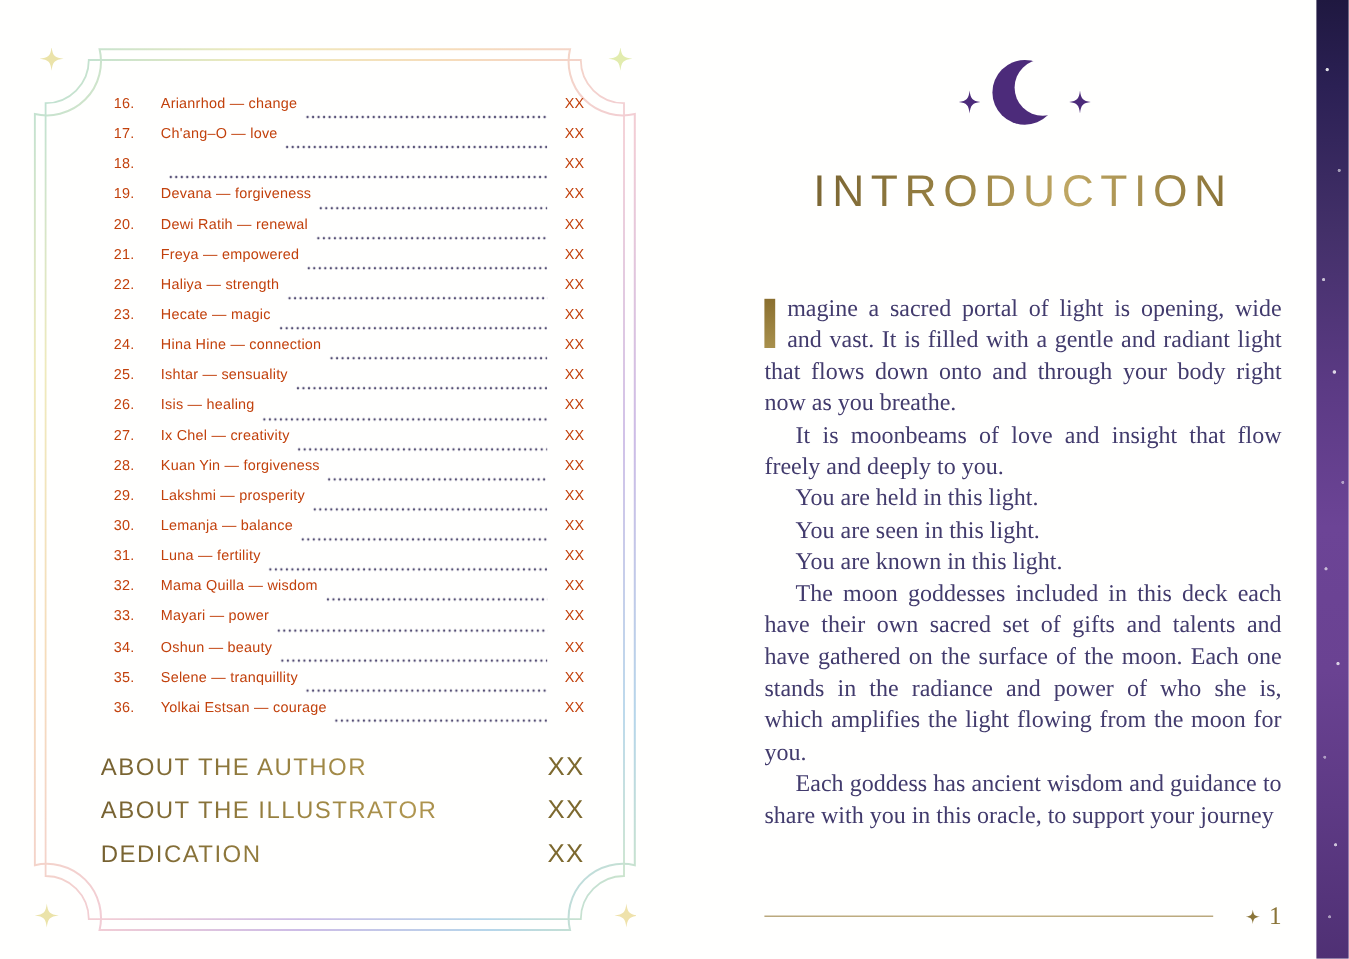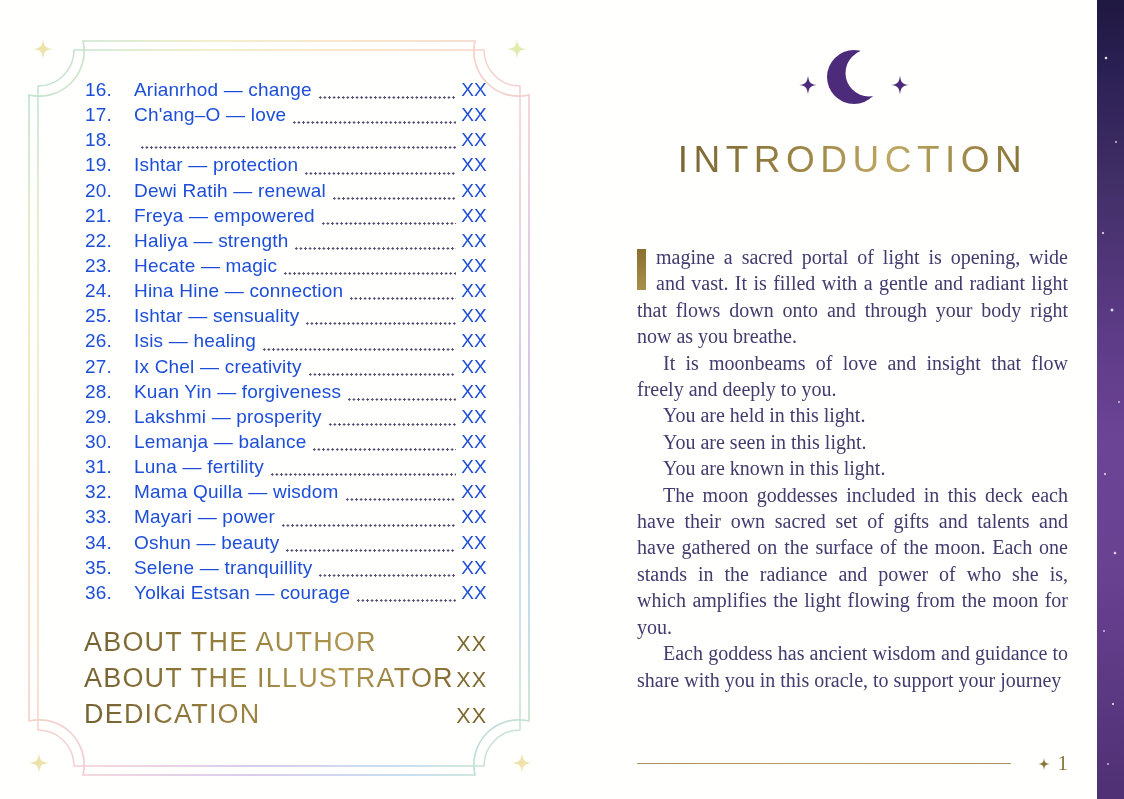--- a/index.html
+++ b/index.html
@@ -8,38 +8,38 @@
     background:#fffffe;
     font-family:"Liberation Sans",sans-serif;
   }
 
   
   .left-page{position:absolute;left:0;top:0;width:565px;height:799px;}
   .frame-svg{position:absolute;left:28px;top:40px;}
 
   .toc-list{
     position:absolute;left:84px;top:79px;width:403px;
-    color:#1d4ed8;font-size:19px;letter-spacing:.2px;
+    color:#c2410c;font-size:12px;letter-spacing:.2px;
   }
   .toc-row{display:flex;align-items:baseline;height:25.15px;}
   .toc-num{width:28px;text-align:right;margin-right:22px;flex:none;}
   .toc-label{white-space:nowrap;flex:none;}
   .leader{
     flex:1;height:7px;align-self:flex-end;margin:0 5px 5px 6px;
     background-image:radial-gradient(circle,#544e74 1px,rgba(0,0,0,0) 1.25px);
     background-size:4.6px 3px;background-repeat:repeat-x;background-position:left bottom;
   }
   .toc-page{flex:none;min-width:26px;text-align:right;}
 
   .back-matter{
     position:absolute;left:84px;top:627px;width:403px;
   }
   .back-row{display:flex;align-items:baseline;height:36px;}
   .back-label{
-    flex:1;font-size:27px;letter-spacing:1.2px;
+    flex:1;font-size:20px;letter-spacing:1.2px;
     background:linear-gradient(100deg,#756030 0%,#97803f 40%,#b09650 70%,#83692f 100%);
     -webkit-background-clip:text;background-clip:text;
     color:transparent;-webkit-text-fill-color:transparent;
   }
   .back-page{
     flex:none;font-size:21.5px;letter-spacing:1px;color:#7d692f;text-align:right;
   }
 
   
   .right-page{position:absolute;left:637px;top:0;width:431px;height:799px;}
@@ -134,21 +134,21 @@
   </div>
 
   <div class="toc-row">
     <span class="toc-num">18.</span>
     <span class="leader"></span>
     <span class="toc-page">XX</span>
   </div>
 
   <div class="toc-row">
     <span class="toc-num">19.</span>
-    <span class="toc-label">Ishtar — protection</span>
+    <span class="toc-label">Devana — forgiveness</span>
     <span class="leader"></span>
     <span class="toc-page">XX</span>
   </div>
 
   <div class="toc-row">
     <span class="toc-num">20.</span>
     <span class="toc-label">Dewi Ratih — renewal</span>
     <span class="leader"></span>
     <span class="toc-page">XX</span>
   </div>

